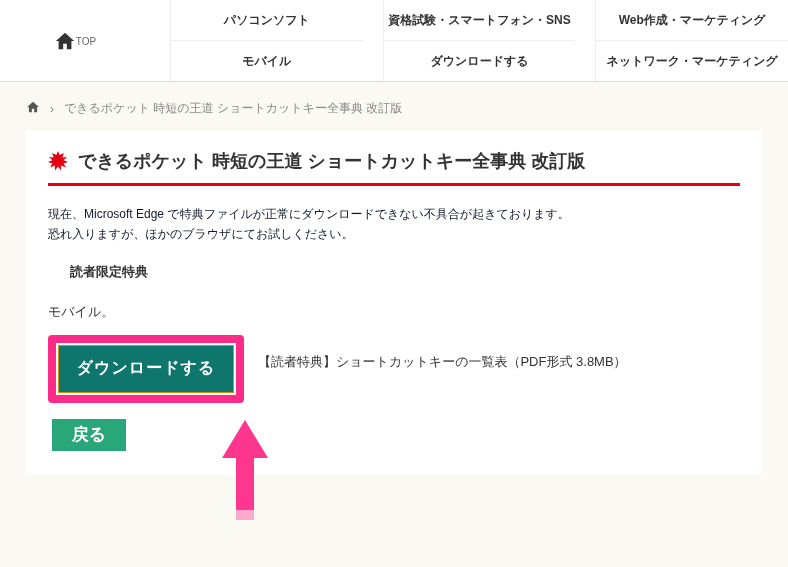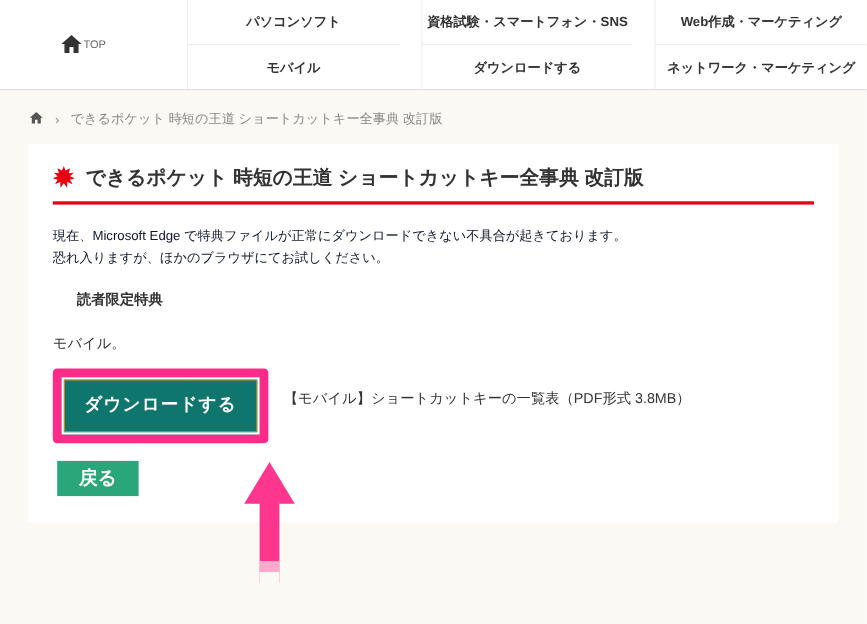--- a/index.html
+++ b/index.html
@@ -218,21 +218,21 @@
   </p>
 
   <h2 class="section-h">読者限定特典</h2>
 
   <p class="correct">モバイル。</p>
 
   <div class="dl-area">
     <span class="dl-highlight">
       <span class="dl-btn">ダウンロードする</span>
     </span>
-    <span class="dl-desc">【モバイル】ショートカットキーの一覧表（PDF形式 3.8MB）</span>
+    <span class="dl-desc">【読者特典】ショートカットキーの一覧表（PDF形式 3.8MB）</span>
   </div>
 
   <span class="back-btn">戻る</span>
 </div>
 
 <div class="arrow-annot">
   <svg viewBox="0 0 50 110">
     <defs>
       <linearGradient id="g" x1="0" y1="1" x2="0" y2="0">
         <stop offset="0" stop-color="#ff2b88"></stop>

